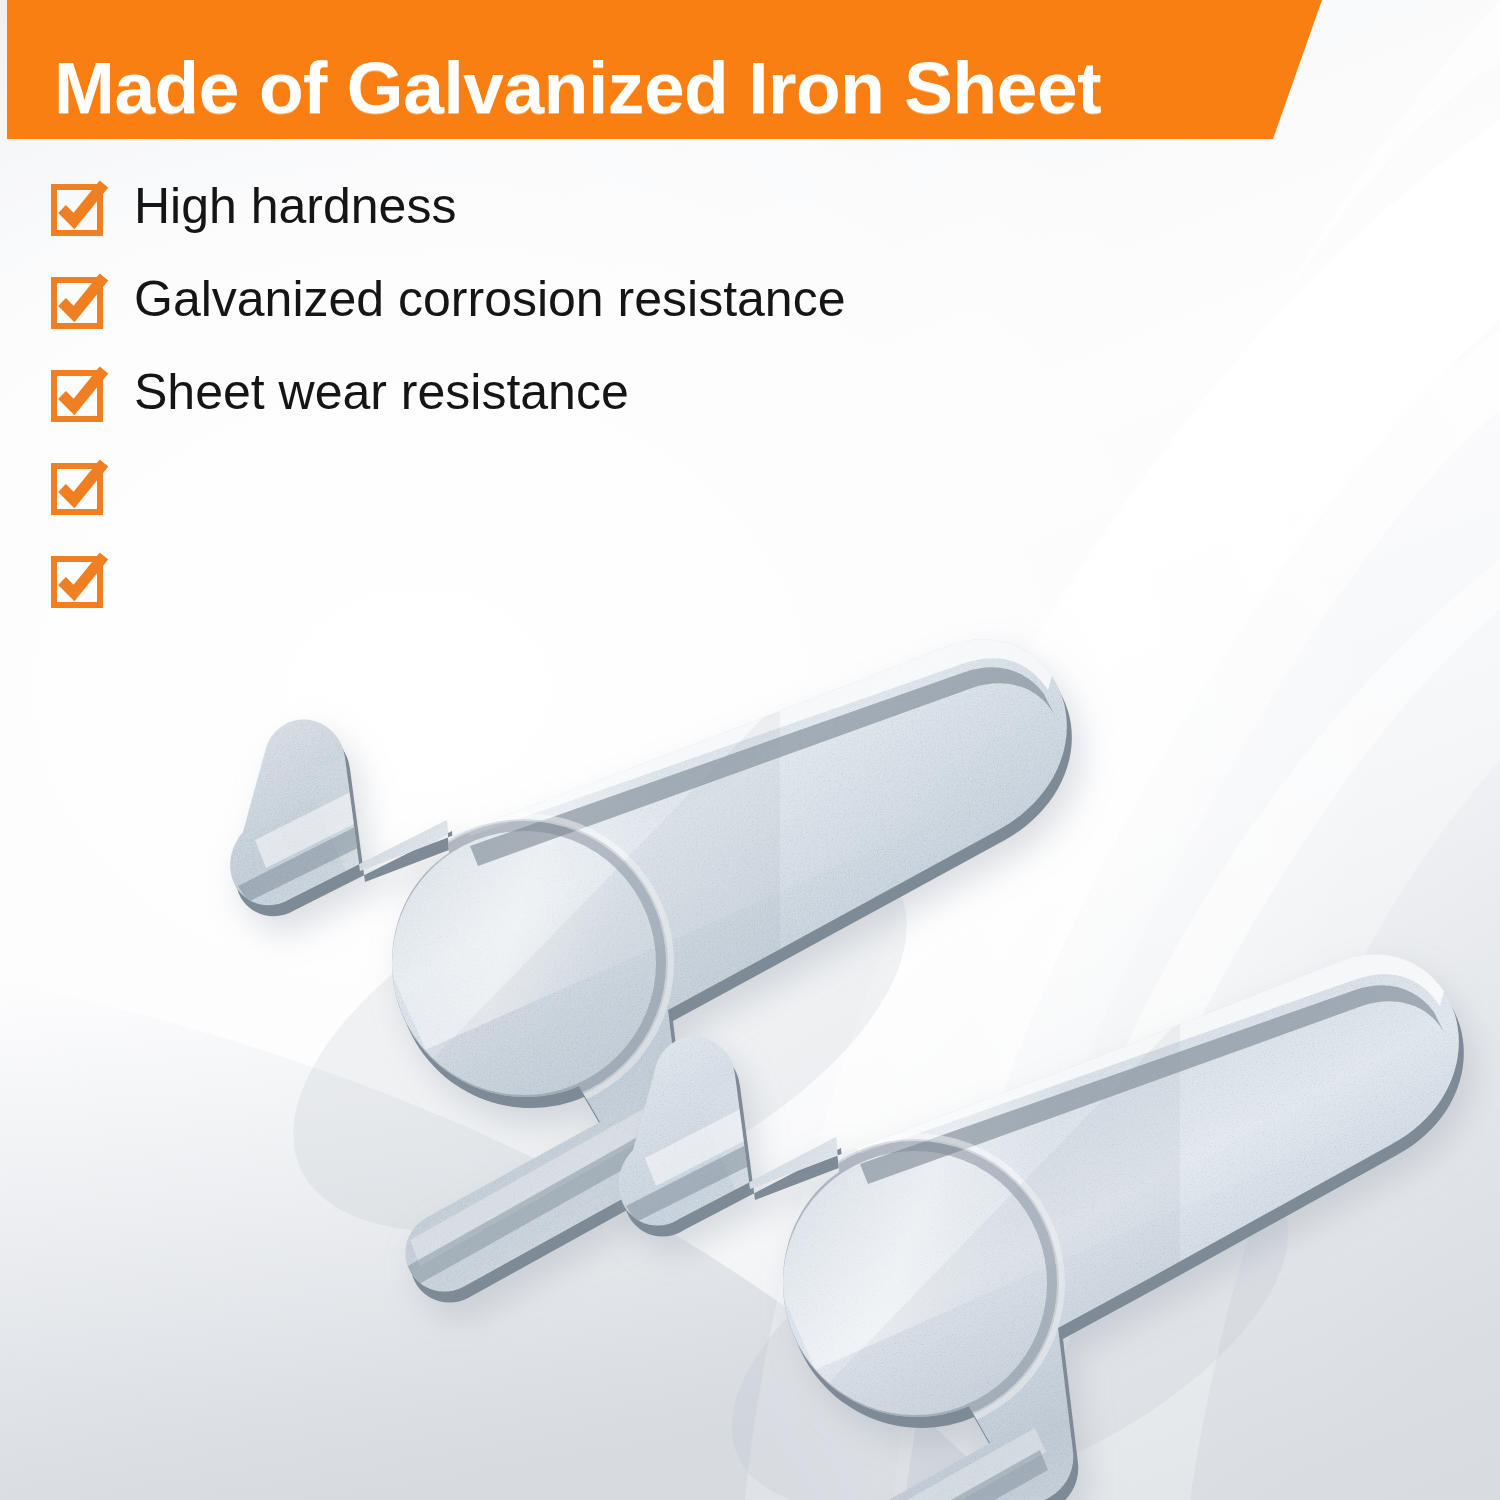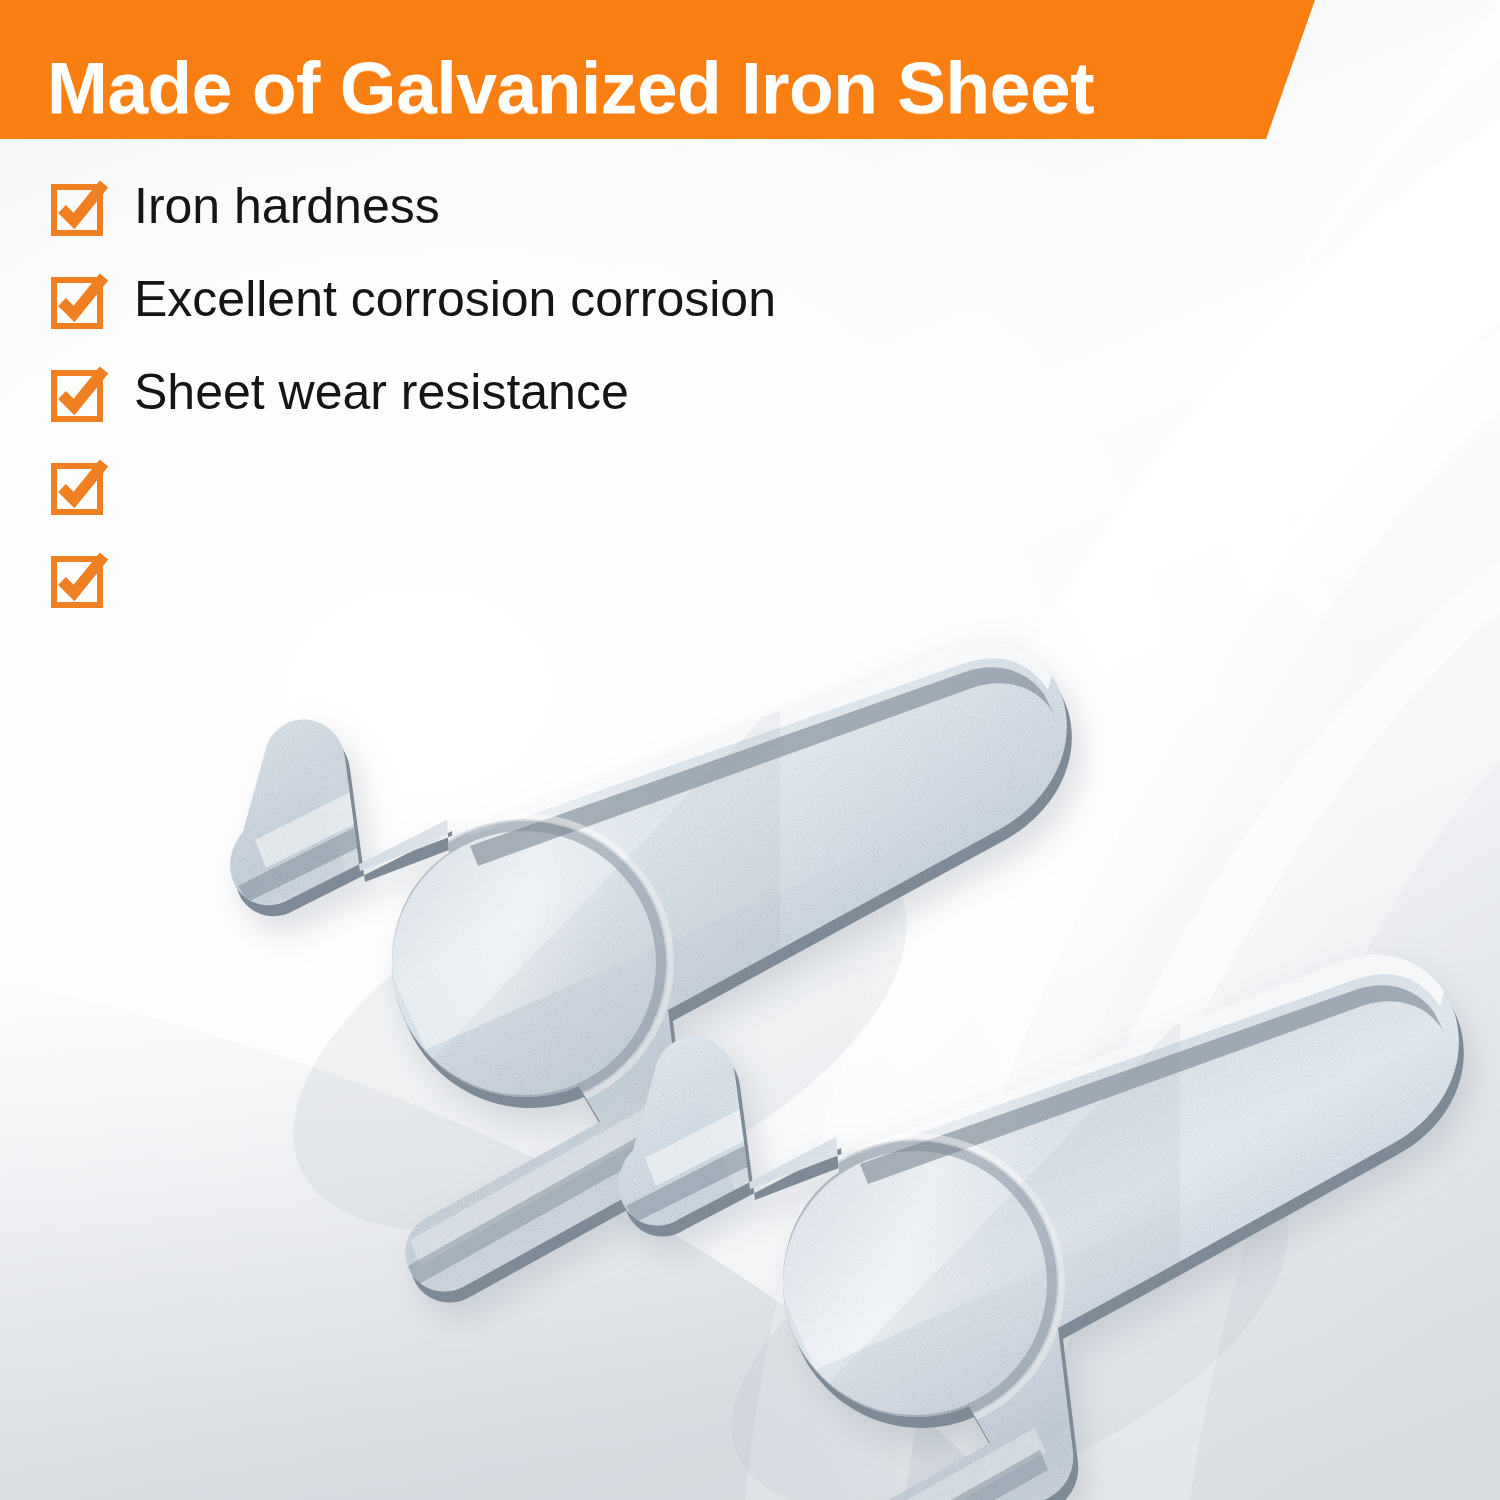--- a/index.html
+++ b/index.html
@@ -27,21 +27,21 @@
   .bg-svg {
     position: absolute;
     inset: 0;
     width: 1500px;
     height: 1500px;
   }
 
   
   .banner {
     position: absolute;
-    left: 0;
+    left: 7px;
     top: 0;
     width: 1315px;
     height: 177px;
     clip-path: polygon(0 0, 1315px 0, 1266px 139px, 0 139px);
     overflow: hidden;
   }
   .banner-fill {
     position: absolute;
     inset: 0;
     background: #f97f12;
@@ -143,31 +143,31 @@
 
   <div class="features">
 
     <div class="feature-row">
       <span class="check-wrap">
         <svg class="check-svg" viewBox="0 0 58 58">
           <rect x="4" y="5" width="46" height="46" fill="none" stroke="#F07F22" stroke-width="6"></rect>
           <path d="M12 27 L24 39 L54 2" fill="none" stroke="#F07F22" stroke-width="11" stroke-linecap="butt" stroke-linejoin="miter"></path>
         </svg>
       </span>
-      <span class="feature-label">Iron hardness</span>
-    </div>
-
-    <div class="feature-row">
-      <span class="check-wrap">
-        <svg class="check-svg" viewBox="0 0 58 58">
-          <rect x="4" y="5" width="46" height="46" fill="none" stroke="#F07F22" stroke-width="6"></rect>
-          <path d="M12 27 L24 39 L54 2" fill="none" stroke="#F07F22" stroke-width="11" stroke-linecap="butt" stroke-linejoin="miter"></path>
-        </svg>
-      </span>
-      <span class="feature-label">Excellent corrosion corrosion</span>
+      <span class="feature-label">High hardness</span>
+    </div>
+
+    <div class="feature-row">
+      <span class="check-wrap">
+        <svg class="check-svg" viewBox="0 0 58 58">
+          <rect x="4" y="5" width="46" height="46" fill="none" stroke="#F07F22" stroke-width="6"></rect>
+          <path d="M12 27 L24 39 L54 2" fill="none" stroke="#F07F22" stroke-width="11" stroke-linecap="butt" stroke-linejoin="miter"></path>
+        </svg>
+      </span>
+      <span class="feature-label">Galvanized corrosion resistance</span>
     </div>
 
     <div class="feature-row">
       <span class="check-wrap">
         <svg class="check-svg" viewBox="0 0 58 58">
           <rect x="4" y="5" width="46" height="46" fill="none" stroke="#F07F22" stroke-width="6"></rect>
           <path d="M12 27 L24 39 L54 2" fill="none" stroke="#F07F22" stroke-width="11" stroke-linecap="butt" stroke-linejoin="miter"></path>
         </svg>
       </span>
       <span class="feature-label">Sheet wear resistance</span>

